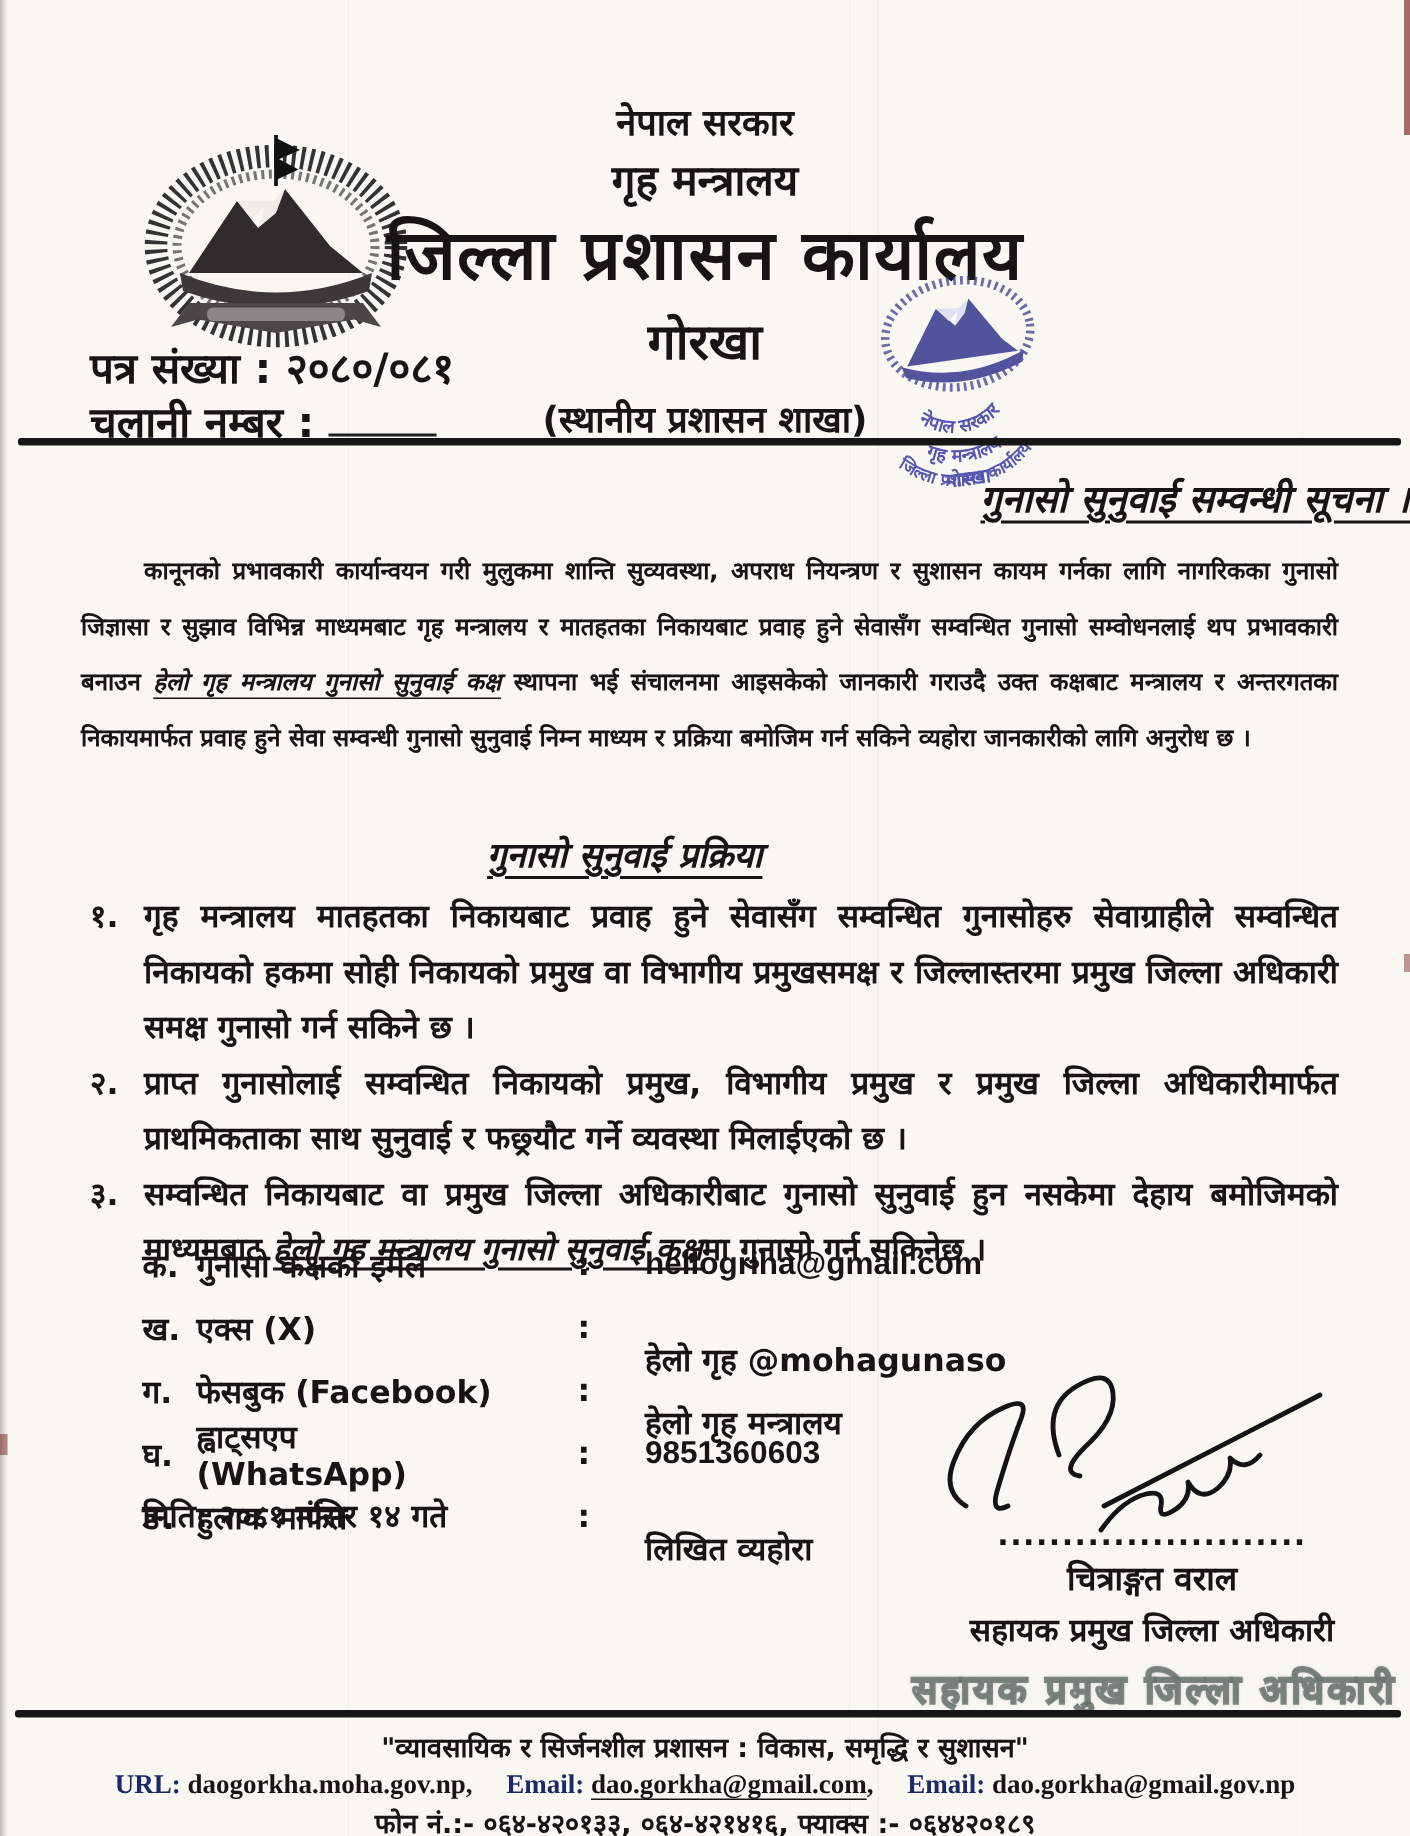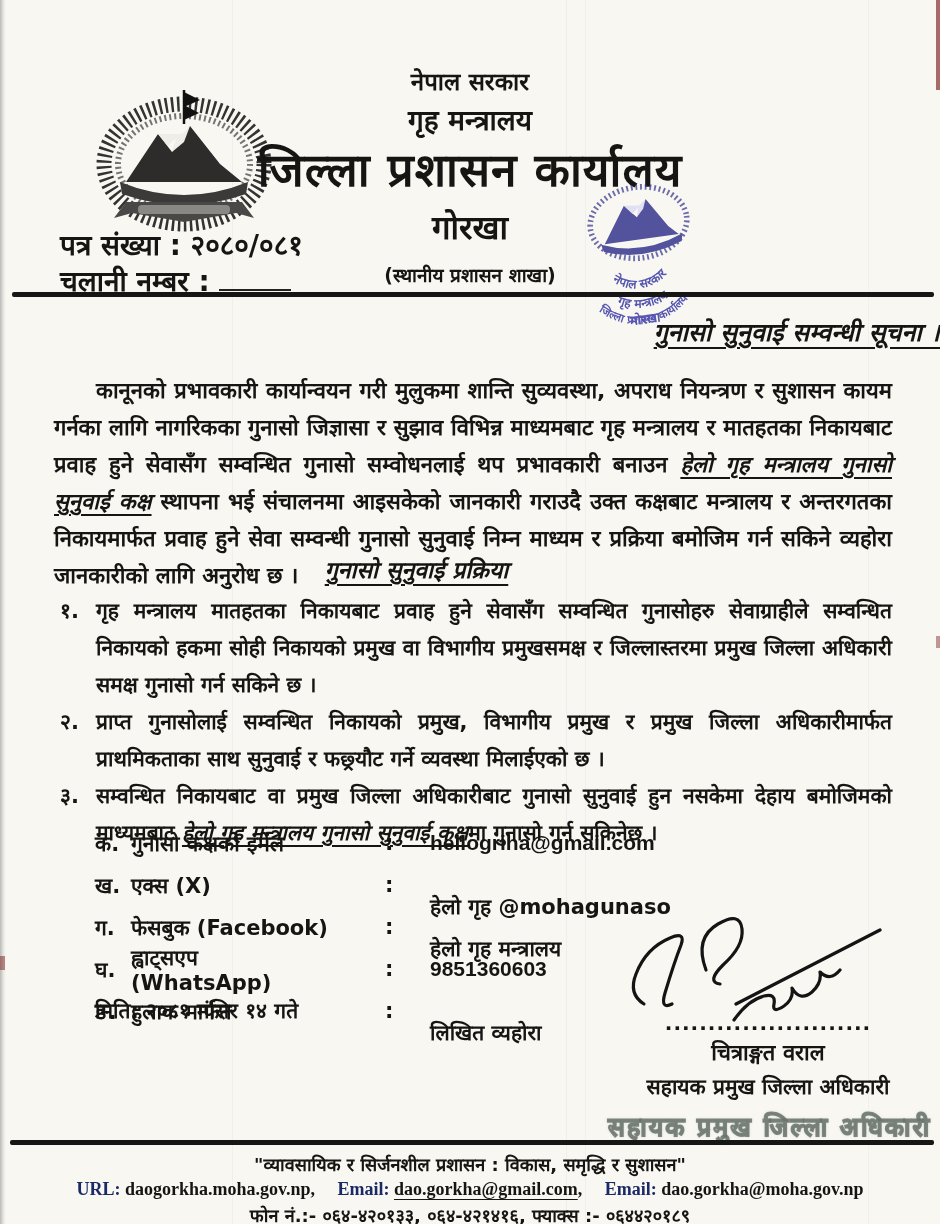--- a/index.html
+++ b/index.html
@@ -19,39 +19,39 @@
   .scan-mark-red-tr { position:absolute; right:0; top:0; width:4px; height:90px; background:rgba(122,30,30,0.65); }
   .scan-mark-red-l { position:absolute; left:0; top:956px; width:5px; height:14px; background:rgba(122,30,30,0.5); }
   .scan-mark-red-r { position:absolute; right:0; top:636px; width:4px; height:12px; background:rgba(122,30,30,0.45); }
 
   
   .hdr-center { position:absolute; left:0; width:940px; text-align:center; }
   .h-govt    { top:64px;  font-size:24px; font-weight:700; }
   .h-min     { top:100px; font-size:28px; font-weight:700; }
   .h-office  { top:137px; font-size:46px; font-weight:800; letter-spacing:1px; }
   .h-dist    { top:204px; font-size:33px; font-weight:800; }
-  .h-branch  { top:262px; font-size:19px; font-weight:700; }
+  .h-branch  { top:262px; font-size:24px; font-weight:700; }
 
   .emblem { position:absolute; left:86px; top:84px; width:196px; height:150px; }
 
   .letterno { position:absolute; left:60px; top:228px; font-size:28px; font-weight:700; line-height:36px; }
   .dispatch-underline { display:inline-block; width:72px; border-bottom:2px solid #222; height:18px; }
 
   .round-stamp { position:absolute; left:548px; top:182px; width:180px; height:168px; transform:rotate(-8deg); opacity:0.88; }
 
   .rule-top { position:absolute; left:12px; right:6px; top:292px; height:5px; background:#161616; border-radius:2px; }
   .rule-bottom { position:absolute; left:10px; right:6px; top:1140px; height:5px; background:#161616; border-radius:2px; }
 
   
   .title { position:absolute; left:0; width:940px; top:314px; text-align:right;
            font-size:25px; font-weight:800; font-style:italic; }
   .title span { text-decoration:underline; text-underline-offset:6px; }
 
-  .intro { position:absolute; left:54px; width:838px; top:372px;
-           font-size:22px; font-weight:600; line-height:37px; text-align:justify; text-indent:42px; }
+  .intro { position:absolute; left:54px; width:838px; top:362px;
+           font-size:16px; font-weight:600; line-height:37px; text-align:justify; text-indent:42px; }
   .u { text-decoration:underline; text-underline-offset:5px; font-style:italic; }
 
   .process-heading { position:absolute; left:0; width:833px; top:553px; text-align:center;
            font-size:23px; font-weight:800; font-style:italic; }
   .process-heading span { text-decoration:underline; text-underline-offset:6px; }
 
   .num-list { position:absolute; left:60px; width:832px; top:593px; font-size:21px; font-weight:600; line-height:37px; }
   .num-item { display:flex; align-items:flex-start; }
   .num-item .n { flex:0 0 36px; }
   .num-item .t { flex:1; text-align:justify; }
@@ -235,17 +235,17 @@
   <div class="rule-bottom"></div>
 
   <div class="footer-motto">"व्यावसायिक र सिर्जनशील प्रशासन : विकास, समृद्धि र सुशासन"</div>
 
   <div class="footer-contact">
     <span class="lbl">URL:</span>
     <span>daogorkha.moha.gov.np,</span><span class="sp"></span>
     <span class="lbl">Email:</span>
     <span class="u2">dao.gorkha@gmail.com</span><span>,</span><span class="sp"></span>
     <span class="lbl">Email:</span>
-    <span>dao.gorkha@moha.gov.np</span>
+    <span>dao.gorkha@gmail.gov.np</span>
   </div>
 
   <div class="footer-phone">फोन नं.:- ०६४-४२०१३३, ०६४-४२१४१६, फ्याक्स :- ०६४४२०१८९</div>
 </div>
 
 </body></html>

